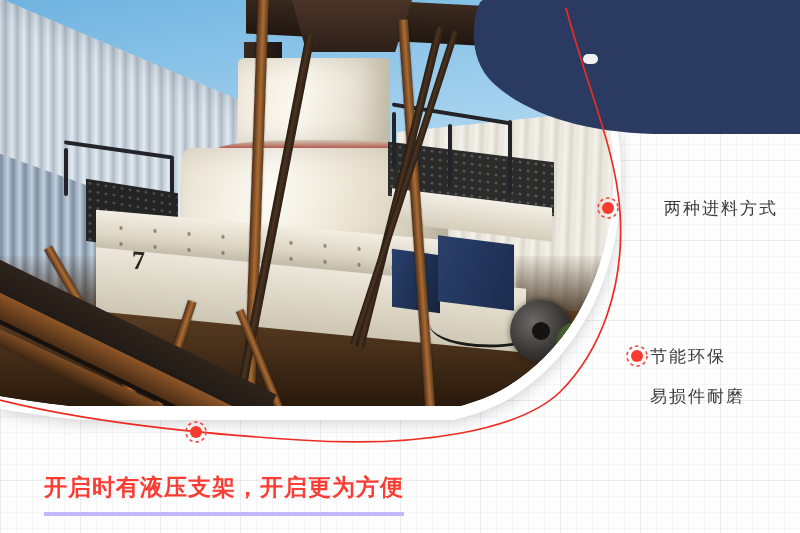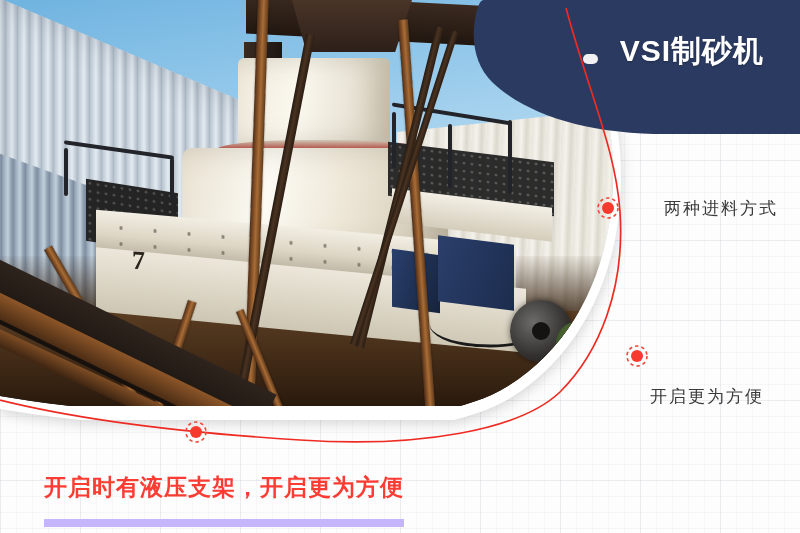--- a/index.html
+++ b/index.html
@@ -284,22 +284,22 @@
   .anno3 { left:650px; top:385px; }
 
   
   .caption {
     position:absolute; left:44px; top:472px;
     color:#fa3c32;
     font-size:23px;
     font-weight:bold;
     letter-spacing:1px;
     white-space:nowrap;
-    border-bottom:8px solid #c4b5fd;
-    padding-bottom:16px;
+    border-bottom:4px solid #c4b5fd;
+    padding-bottom:9px;
   }
 </style>
 </head>
 <body>
 
 <div id="stage">
 
   <div class="grid-bg"></div>
 
   <div class="photo-wrap">
@@ -359,35 +359,35 @@
         <div class="cable"></div>
         <div class="flywheel"></div>
         <div class="bush"></div>
         <div class="bush2"></div>
       </div>
     </div>
   </div>
 
   <div class="badge"></div>
   <div class="badge-dot"></div>
-  <div class="badge-text">VSI制砂机</div>
 
   <svg class="lines" width="800" height="533" viewBox="0 0 800 533">
 
     <path d="M566,8 C588,90 616,150 620,212 C625,288 600,352 560,392
              C520,430 420,448 300,440 C190,433 80,420 0,400" fill="none" stroke="#ee2b22" stroke-width="1.7"></path>
 
     <circle cx="608" cy="208" r="10" fill="none" stroke="#f4473c" stroke-width="1.6" stroke-dasharray="3.4 3"></circle>
     <circle cx="608" cy="208" r="6" fill="#f73a2e"></circle>
 
     <circle cx="637" cy="356" r="10" fill="none" stroke="#f4473c" stroke-width="1.6" stroke-dasharray="3.4 3"></circle>
     <circle cx="637" cy="356" r="6" fill="#f73a2e"></circle>
 
     <circle cx="196" cy="432" r="10" fill="none" stroke="#f4473c" stroke-width="1.6" stroke-dasharray="3.4 3"></circle>
     <circle cx="196" cy="432" r="6" fill="#f73a2e"></circle>
   </svg>
 
   <div class="anno anno1">两种进料方式</div>
-  <div class="anno anno3">开启更为方便</div>
+  <div class="anno anno2">节能环保</div>
+  <div class="anno anno3">易损件耐磨</div>
 
   <div class="caption">开启时有液压支架，开启更为方便</div>
 
 </div>
 
 </body></html>

